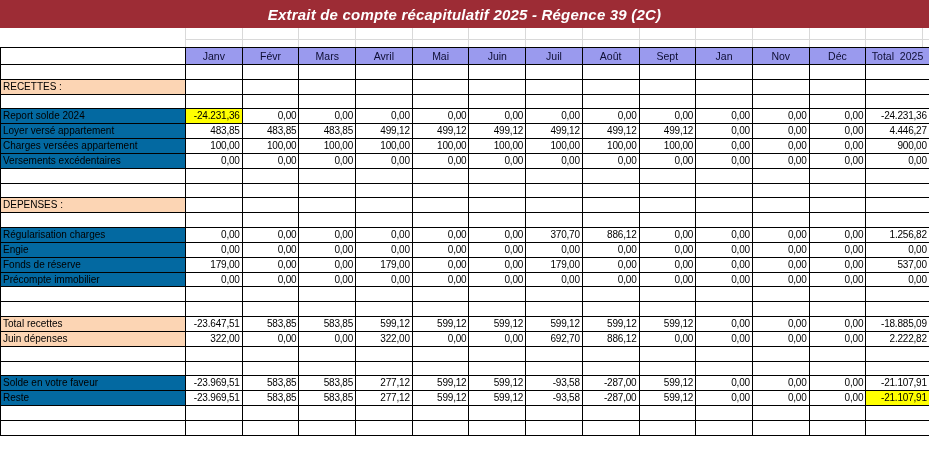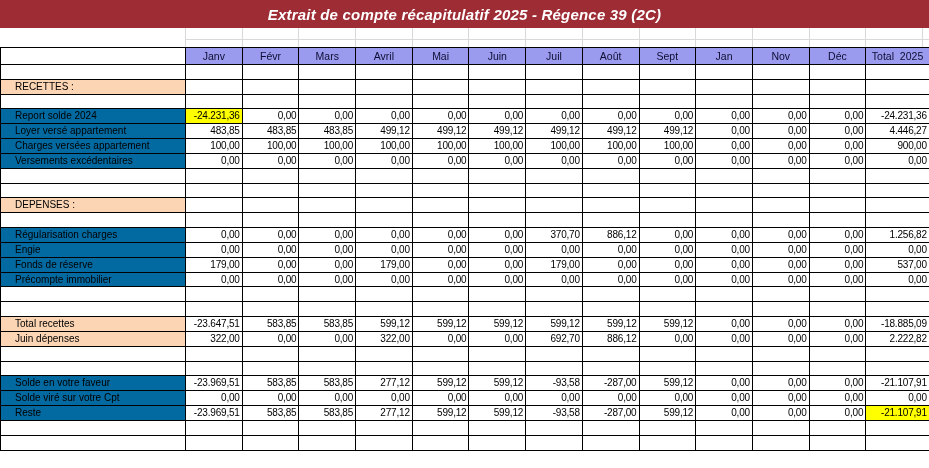--- a/index.html
+++ b/index.html
@@ -27,21 +27,21 @@
   tr.hdr{height:17px;}
   td{
     border:1px solid #000;padding:0;font-size:10px;line-height:12px;
     white-space:nowrap;overflow:hidden;vertical-align:middle;
   }
   tr.hdr td{
     background:#9a9aee;text-align:center;font-size:10.5px;color:#0d0d33;
   }
   tr.hdr td.blank{background:#ffffff;}
   td.total-hdr{white-space:pre;}
-  td.lbl{padding-left:14px;text-align:left;}
+  td.lbl{padding-left:2px;text-align:left;}
   td.num{text-align:right;padding-right:2px;letter-spacing:-0.2px;}
   .lavender{background:#0369a1;}
   .peach{background:#fcd5b4;text-align:center;}
   .yellow{background:#ffff00;}
 </style>
 </head>
 <body>
 
 <div class="sheet">
   <div class="banner">Extrait de compte récapitulatif 2025 - Régence 39 (2C)</div>
@@ -416,36 +416,20 @@
           <td class="num">599,12</td>
           <td class="num">-93,58</td>
           <td class="num">-287,00</td>
           <td class="num">599,12</td>
           <td class="num">0,00</td>
           <td class="num">0,00</td>
           <td class="num">0,00</td>
           <td class="num">-21.107,91</td>
         </tr>
         <tr>
-          <td class="lbl lavender">Solde viré sur votre Cpt</td>
-          <td class="num">0,00</td>
-          <td class="num">0,00</td>
-          <td class="num">0,00</td>
-          <td class="num">0,00</td>
-          <td class="num">0,00</td>
-          <td class="num">0,00</td>
-          <td class="num">0,00</td>
-          <td class="num">0,00</td>
-          <td class="num">0,00</td>
-          <td class="num">0,00</td>
-          <td class="num">0,00</td>
-          <td class="num">0,00</td>
-          <td class="num">0,00</td>
-        </tr>
-        <tr>
           <td class="lbl lavender">Reste</td>
           <td class="num">-23.969,51</td>
           <td class="num">583,85</td>
           <td class="num">583,85</td>
           <td class="num">277,12</td>
           <td class="num">599,12</td>
           <td class="num">599,12</td>
           <td class="num">-93,58</td>
           <td class="num">-287,00</td>
           <td class="num">599,12</td>

